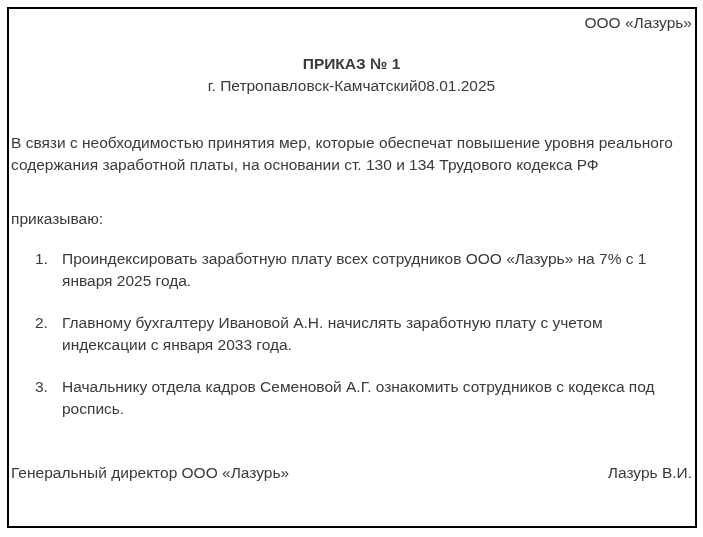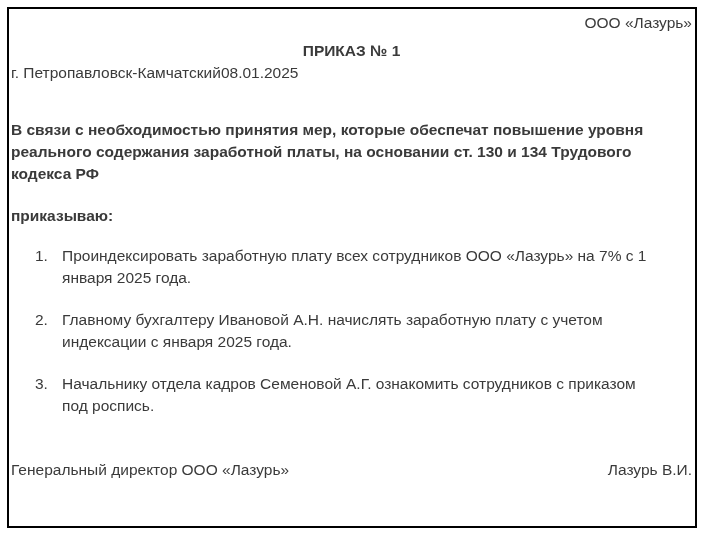--- a/index.html
+++ b/index.html
@@ -21,35 +21,34 @@
     border: 2px solid #000000;
     padding: 3px 3px 0 2px;
     box-sizing: border-box;
     font-size: 15.5px;
     line-height: 22px;
   }
   .header-right { text-align: right; }
   .title {
     text-align: center;
     font-weight: bold;
-    margin-top: 6px;
+    margin-top: 19px;
   }
   .city-date {
     display: flex;
-    justify-content: flex-start;
+    justify-content: center;
     margin-top: 0;
   }
   .preamble {
     margin: 35px 0 0 0;
     max-width: 662px;
-    font-weight: bold;
   }
   .order-word {
-    font-weight: bold;
-    margin-top: 20px;
+    font-weight: normal;
+    margin-top: 32px;
   }
   .list {
     margin-top: 18px;
     padding-left: 24px;
   }
   .list-item { display: flex; }
   .list-item + .list-item { margin-top: 20px; }
   .list-item .num {
     flex: 0 0 27px;
     width: 27px;
@@ -86,25 +85,25 @@
 
     <div class="order-word">приказываю:</div>
 
     <div class="list">
       <div class="list-item">
         <span class="num">1.</span>
         <span class="txt">Проиндексировать заработную плату всех сотрудников ООО «Лазурь» на 7% с 1 января 2025 года.</span>
       </div>
       <div class="list-item">
         <span class="num">2.</span>
-        <span class="txt">Главному бухгалтеру Ивановой А.Н. начислять заработную плату с учетом индексации с января 2025 года.</span>
+        <span class="txt">Главному бухгалтеру Ивановой А.Н. начислять заработную плату с учетом индексации с января 2033 года.</span>
       </div>
       <div class="list-item">
         <span class="num">3.</span>
-        <span class="txt">Начальнику отдела кадров Семеновой А.Г. ознакомить сотрудников с приказом под роспись.</span>
+        <span class="txt">Начальнику отдела кадров Семеновой А.Г. ознакомить сотрудников с кодекса под роспись.</span>
       </div>
     </div>
 
     <div class="signature">
       <span>Генеральный директор ООО «Лазурь»</span>
       <span>Лазурь В.И.</span>
     </div>
 
   </div>
 </div>

